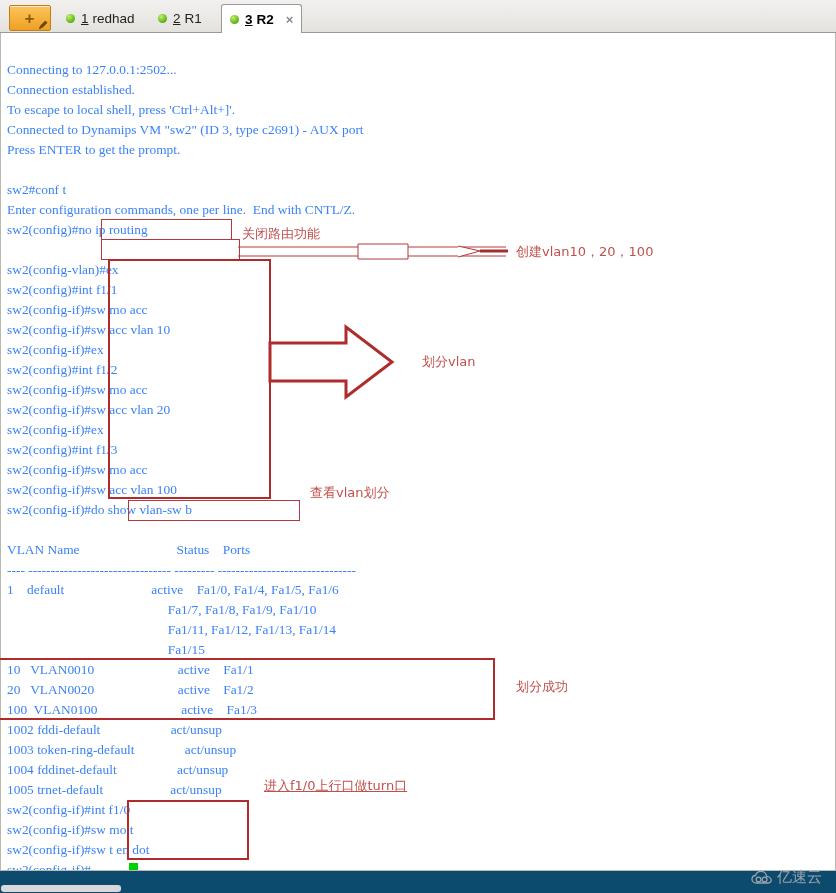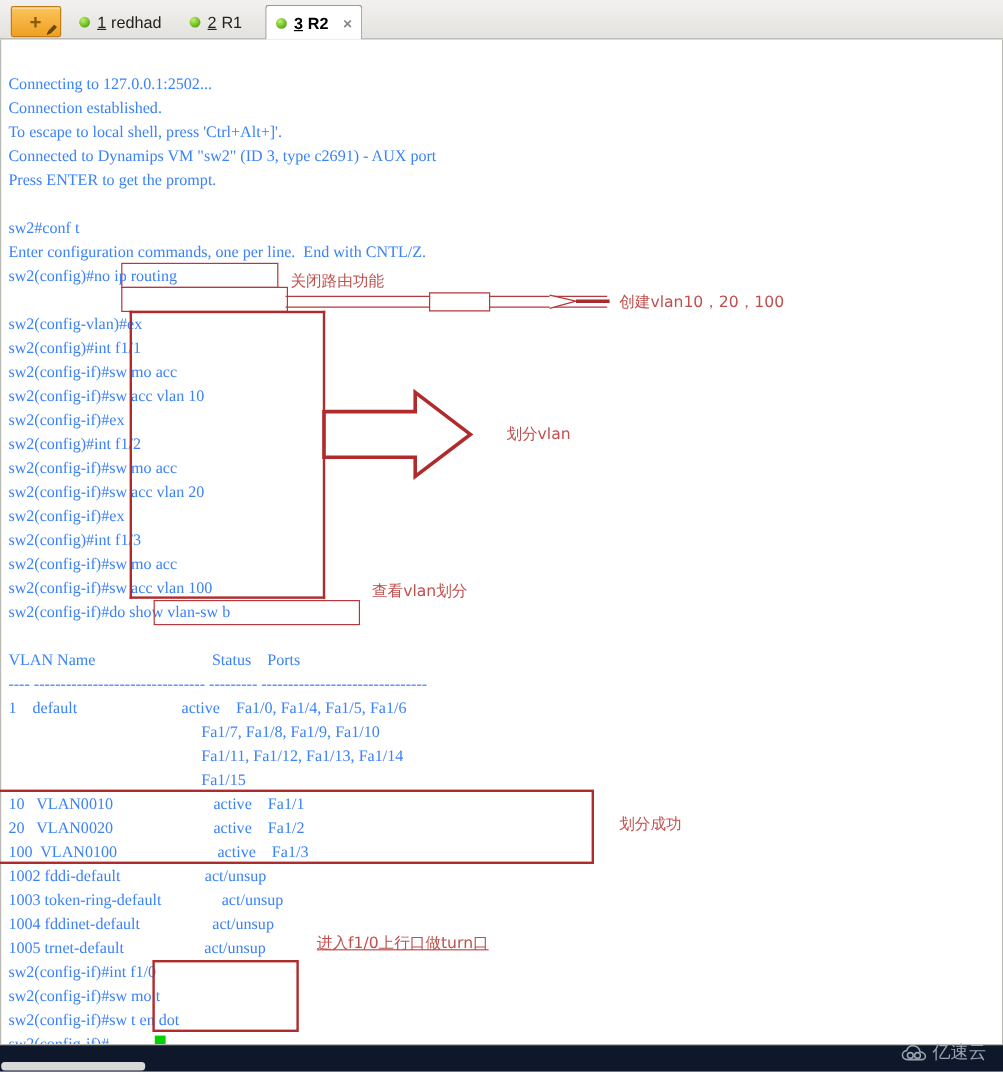--- a/index.html
+++ b/index.html
@@ -109,21 +109,21 @@
     color:#9aa4ae;font-size:15px;
     font-family:"DejaVu Sans","Liberation Sans",sans-serif;
   }
   #watermark .cloud{margin-right:4px;}
   #hscroll{
     position:absolute;left:1px;bottom:1px;width:120px;height:7px;
     background:#d9d9d9;border-radius:3px;
   }
   #botbar{
     position:absolute;left:0;bottom:0;width:836px;height:22px;
-    background:#0f172a;
+    background:#0c4a6e;
   }
 </style>
 </head>
 <body>
 
 <div id="tabbar">
 
   <div id="newtab-btn">
     <div class="plus">+</div>
     <svg class="pencil" viewBox="0 0 10 10">

